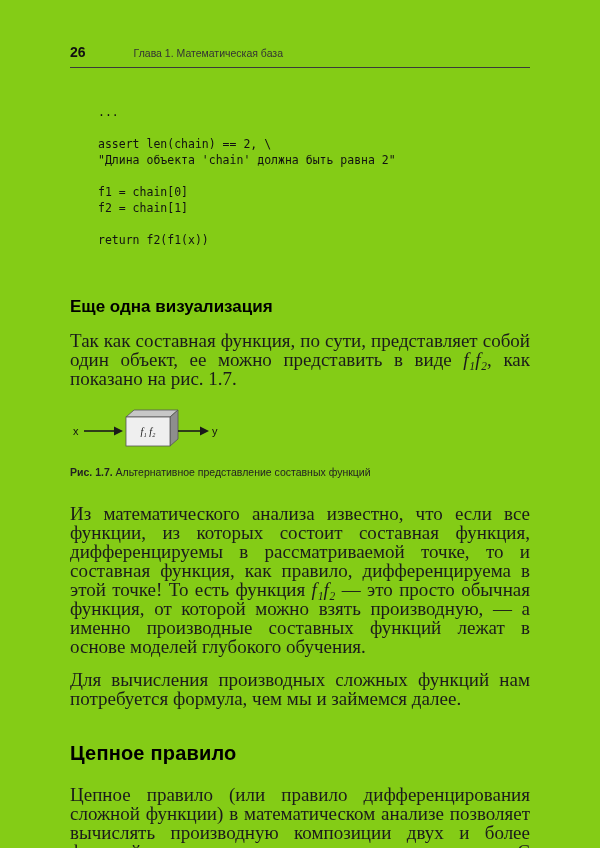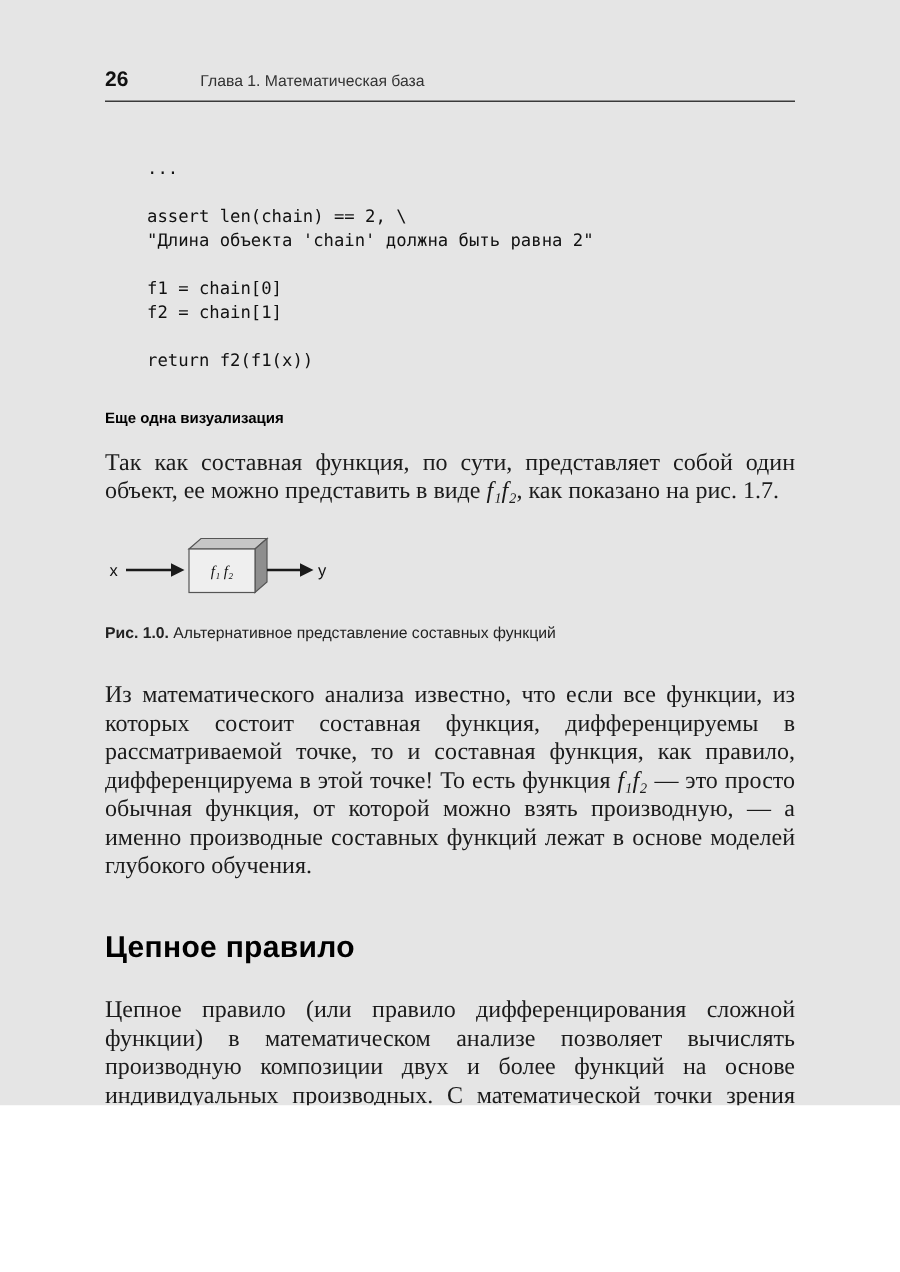--- a/index.html
+++ b/index.html
@@ -3,23 +3,23 @@
 <meta charset="utf-8">
 <style>
   html, body {
     margin: 0;
     padding: 0;
     background: #ffffff;
   }
   .page {
     position: relative;
     width: 600px;
-    height: 737px;
+    height: 848px;
     box-sizing: border-box;
-    background: #e5e5e5;
+    background: #84cc16;
     padding: 44px 70px 0 70px;
     font-family: "Liberation Serif", serif;
     color: #1b1b1b;
     overflow: hidden;
   }
   
   .page-header {
     display: flex;
     align-items: baseline;
     gap: 28px;
@@ -45,28 +45,28 @@
     font-family: "DejaVu Sans Mono", monospace;
     font-size: 11.5px;
     line-height: 16px;
     color: #111;
     white-space: pre;
     margin: 36px 0 0 28px;
   }
   
   .sub-heading {
     font-family: "Liberation Sans", sans-serif;
-    font-size: 10px;
+    font-size: 17px;
     font-weight: bold;
     color: #000;
-    margin: 20px 0 14px 0;
+    margin: 43px 0 14px 0;
   }
   
   .para {
-    font-size: 16px;
+    font-size: 19px;
     line-height: 19px;
     text-align: justify;
     margin: 0 0 14px 0;
   }
   .math {
     font-style: italic;
     font-family: "Liberation Serif", serif;
   }
   
   .figure-wrap {
@@ -145,22 +145,23 @@
       <rect x="56" y="13" width="44" height="29" fill="#efefef" stroke="#555" stroke-width="0.8"></rect>
       <text x="78" y="31" text-anchor="middle" class="fig-box-label">f₁ f₂</text>
 
       <line x1="108" y1="27" x2="130" y2="27" stroke="#1a1a1a" stroke-width="1.6"></line>
       <polygon points="130,22.5 139,27 130,31.5" fill="#1a1a1a"></polygon>
 
       <text x="142" y="31" class="fig-label">y</text>
     </svg>
   </div>
 
-  <p class="figure-caption"><span class="cap-label">Рис. 1.0.</span> <span>Альтернативное представление составных функций</span></p>
+  <p class="figure-caption"><span class="cap-label">Рис. 1.7.</span> <span>Альтернативное представление составных функций</span></p>
 
   <p class="para"><span>Из математического анализа известно, что если все функции, из которых состоит составная функция, дифференцируемы в рассматриваемой точке, то и составная функция, как правило, дифференцируема в этой точке! То есть функция </span><span class="math">f₁f₂</span><span> — это просто обычная функция, от которой можно взять производную, — а именно производные составных функций лежат в основе моделей глубокого обучения.</span></p>
 
+  <p class="para">Для вычисления производных сложных функций нам потребуется формула, чем мы и займемся далее.</p>
 
   <h1 class="chapter-heading">Цепное правило</h1>
 
   <p class="para">Цепное правило (или правило дифференцирования сложной функции) в математическом анализе позволяет вычислять производную композиции двух и более функций на основе индивидуальных производных. С математической точки зрения модели глубокого обучения представляют собой составные функции, а в следующих главах вы увидите, что понимание того, каким способом берутся производные таких функций, потребуется для обучения этих моделей.</p>
 
 </div>
 
 </body></html>

